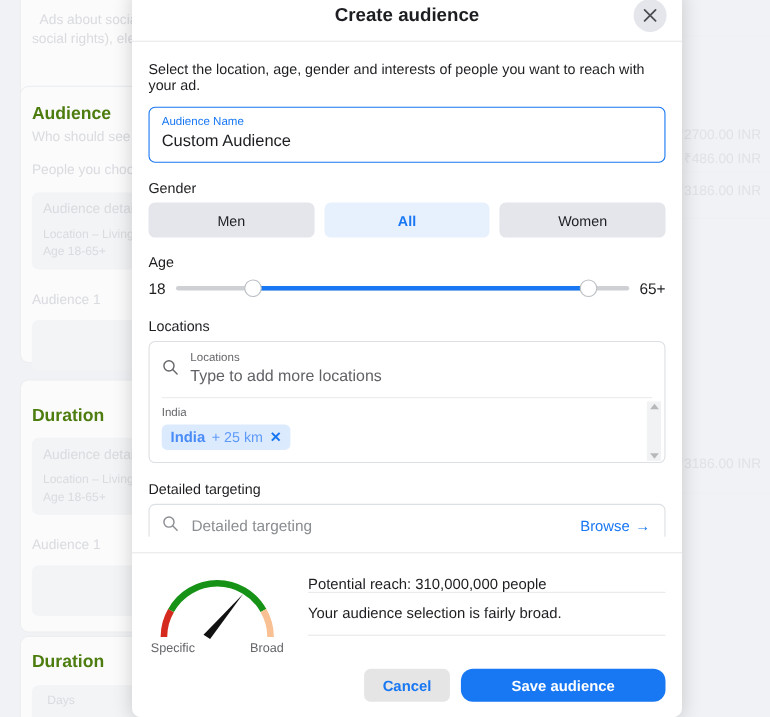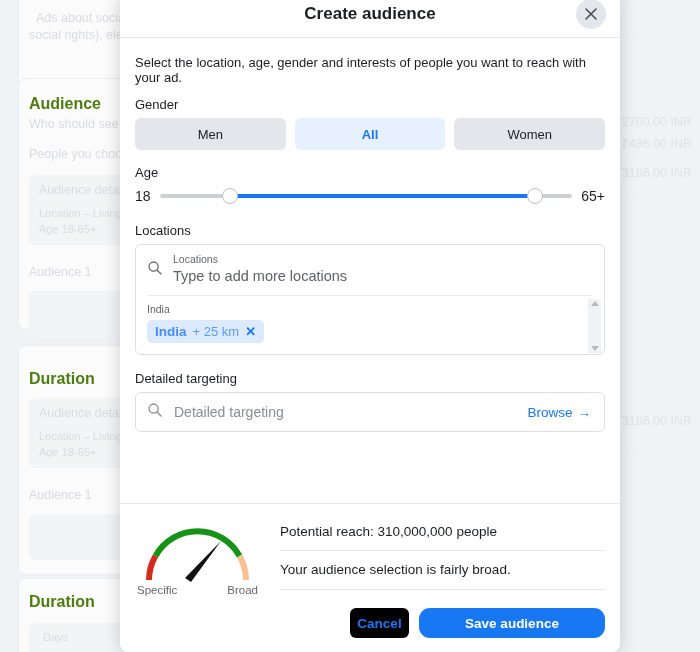--- a/index.html
+++ b/index.html
@@ -212,38 +212,37 @@
   .gauge-wrap { width: 125px; flex: 0 0 auto; }
   .gauge-labels {
     display: flex; justify-content: space-between;
     font-size: 11.5px; color: #65676b;
     margin-top: -4px;
     padding: 0 2px;
   }
   .reach-info { flex: 1; padding-top: 6px; }
   .reach-line {
     font-size: 13.5px; color: #1c1e21;
-    padding-bottom: 11px;
     border-bottom: 1px solid #e7e9ec;
   }
   .reach-line.second { padding-top: 11px; padding-bottom: 12px; }
 
   
   .modal-footer {
     display: flex; justify-content: flex-end; align-items: center;
     gap: 10px;
     padding: 12px 15px 14px 15px;
     flex: 0 0 auto;
   }
   .btn {
     border-radius: 6px; height: 30px;
     display: flex; align-items: center; justify-content: center;
     font-size: 13.5px; font-weight: bold; cursor: pointer;
   }
-  .btn-cancel { background: #000000; color: #1877f2; width: 59px; }
+  .btn-cancel { background: #e5e5e5; color: #1877f2; width: 78px; }
   .btn-save { background: #1877f2; color: #ffffff; width: 186px; border-radius: 11px; }
 </style>
 </head>
 <body>
 
 <div id="backdrop">
 
   <div class="bg-card" style="left:18px; top:-30px; width:180px; height:120px;">
     <div class="bg-text bg-sub" style="position:absolute; left:17px; top:40px;">Ads about social</div>
     <div class="bg-text bg-sub" style="position:absolute; left:10px; top:57px;">social rights), ele</div>
@@ -295,20 +294,24 @@
       <svg width="14" height="14" viewBox="0 0 14 14" aria-hidden="true">
         <path d="M2 2 L12 12 M12 2 L2 12" stroke="#4a4d52" stroke-width="1.6" stroke-linecap="round" fill="none"></path>
       </svg>
     </div>
   </div>
 
   <div class="modal-body">
 
     <div class="intro">Select the location, age, gender and interests of people you want to reach with your ad.</div>
 
+    <div class="field">
+      <div class="field-label">Audience Name</div>
+      <div class="field-value">Custom Audience</div>
+    </div>
 
     <div class="section-label">Gender</div>
     <div class="gender-row">
       <div class="gender-btn">Men</div>
       <div class="gender-btn selected">All</div>
       <div class="gender-btn">Women</div>
     </div>
 
     <div class="section-label">Age</div>
     <div class="age-row">

